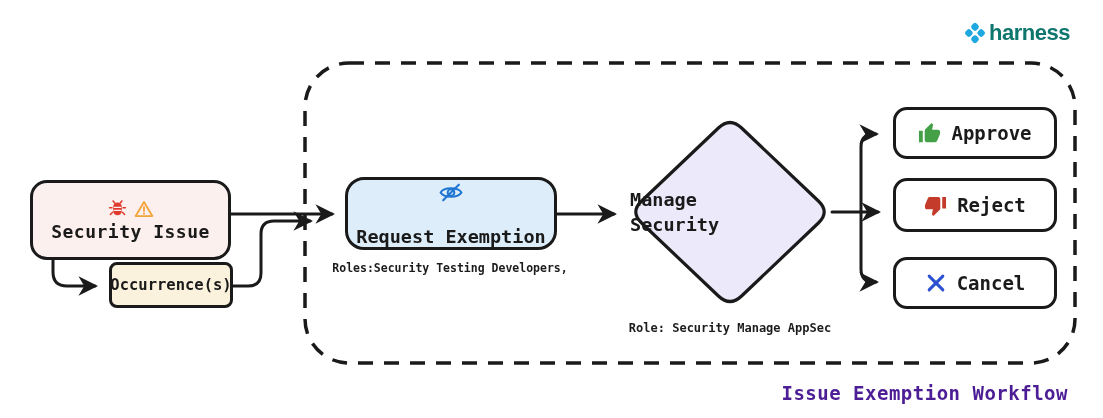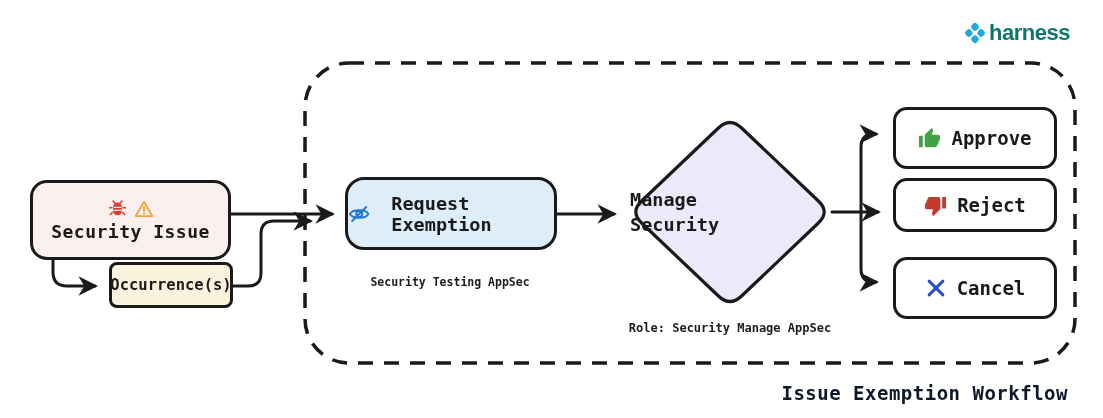--- a/index.html
+++ b/index.html
@@ -20,24 +20,25 @@
   }
   .node-security .icon-row{display:flex;gap:7px;align-items:center;height:20px;}
   .node-security .lbl{font-size:18px;font-weight:600;letter-spacing:.5px;}
   .node-occurrence{
     left:109px;top:262px;width:124px;height:46px;border-radius:8px;background:#fbf2de;
   }
   .node-occurrence .lbl{font-size:15.5px;font-weight:600;}
   .node-request{
     left:345px;top:177px;width:212px;height:73px;border-radius:19px;background:#ddeefa;
     gap:21px;
+    flex-direction:column;
   }
   .node-request .lbl{font-size:18.5px;font-weight:600;}
   .action{
-    position:absolute;left:893px;width:164px;height:62px;border:3px solid #1a1a1a;
+    position:absolute;left:893px;width:164px;height:52px;border:3px solid #1a1a1a;
     border-radius:14px;background:#ffffff;box-sizing:border-box;
     display:flex;align-items:center;justify-content:center;gap:10px;
   }
   .action .lbl{font-size:19px;font-weight:600;}
   .action-approve{top:107px;}
   .action-reject{top:178px;height:54px;}
   .action-cancel{top:257px;}
 
   
   .diamond-label{
@@ -50,21 +51,21 @@
   .note{
     position:absolute;text-align:center;font-size:11.5px;font-weight:600;
     line-height:14px;color:#1c1c1c;white-space:pre;
   }
   .note-roles{left:327px;top:261px;width:246px;}
   .note-role{left:622px;top:321px;width:216px;font-size:12px;}
 
   
   .caption{
     position:absolute;left:768px;top:382px;width:300px;text-align:right;
-    font-size:19px;font-weight:700;letter-spacing:.5px;color:#0f172a;
+    font-size:19px;font-weight:700;letter-spacing:.5px;color:#4c1d95;
   }
 
   
   .logo{
     position:absolute;left:963px;top:20px;display:flex;align-items:center;gap:2px;
   }
   .logo .word{
     font-family:"Liberation Sans","DejaVu Sans",sans-serif;
     font-size:22px;font-weight:600;color:#0f766e;letter-spacing:-0.5px;
   }
@@ -148,21 +149,21 @@
     <svg class="icon" width="26" height="26" viewBox="0 0 24 24">
       <g fill="none" stroke="#2176d2" stroke-width="2" stroke-linecap="round">
         <path d="M2 12 C5 6.6, 19 6.6, 22 12 C19 17.4, 5 17.4, 2 12 Z" stroke-linejoin="round"></path>
         <circle cx="12" cy="12" r="3.2"></circle>
         <path d="M4.5 19.5 L19.5 4.5"></path>
       </g>
     </svg>
     <div class="lbl">Request Exemption</div>
   </div>
 
-  <div class="note note-roles"><br><span>Security Testing AppSec</span></div>
+  <div class="note note-roles"><span>Roles:Security Testing Developers,</span><br></div>
 
   <div class="diamond-label">
     <span>Manage</span>
     <span>Security</span>
   </div>
 
   <div class="note note-role">Role: Security Manage AppSec</div>
 
   <div class="action action-approve">
     <svg class="icon" width="23" height="23" viewBox="0 0 24 24">

